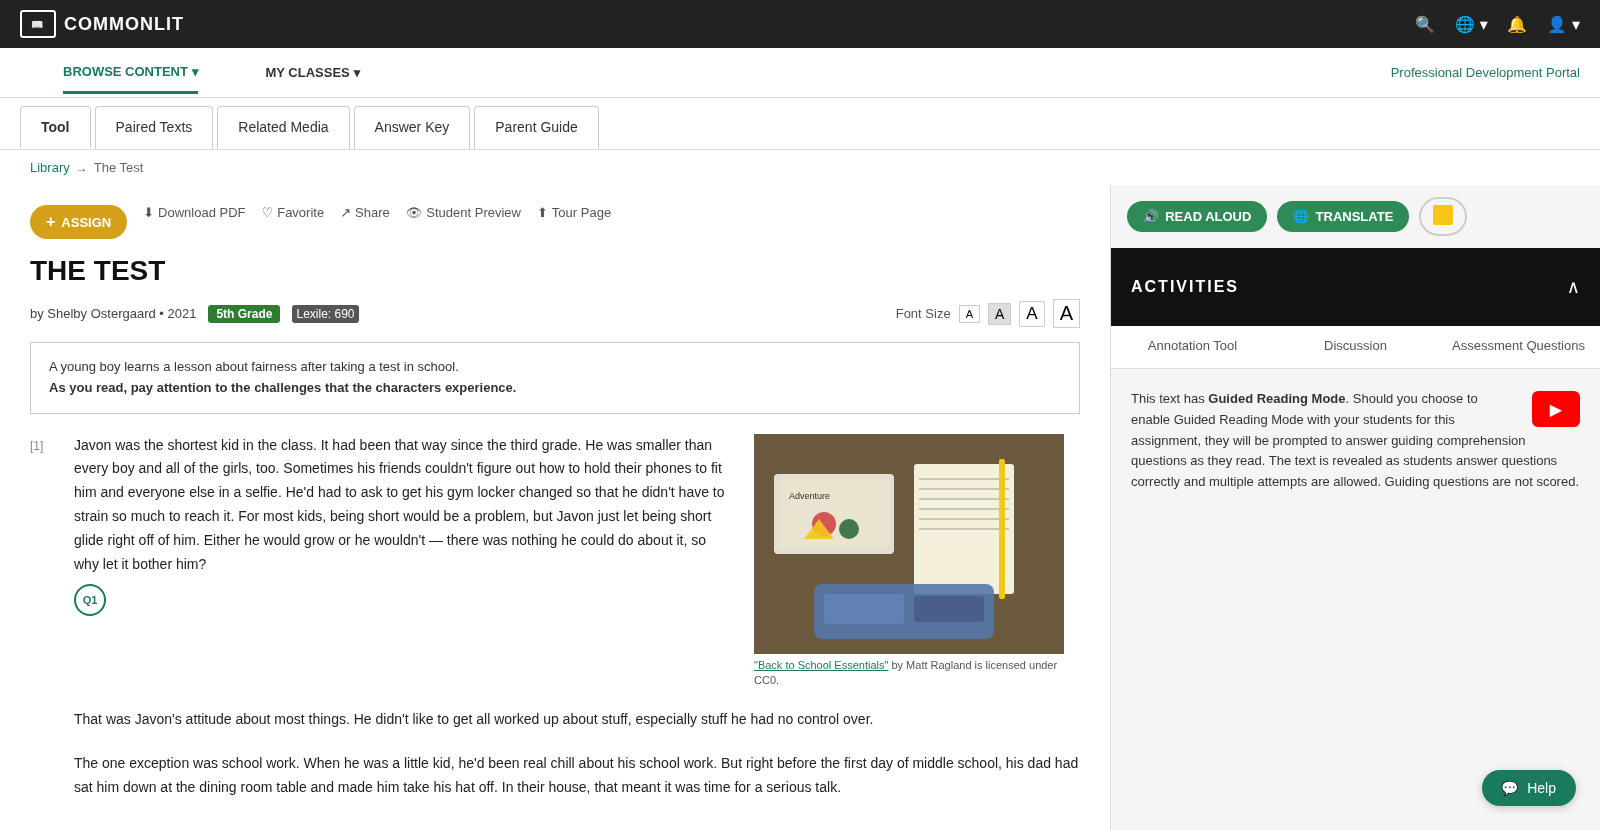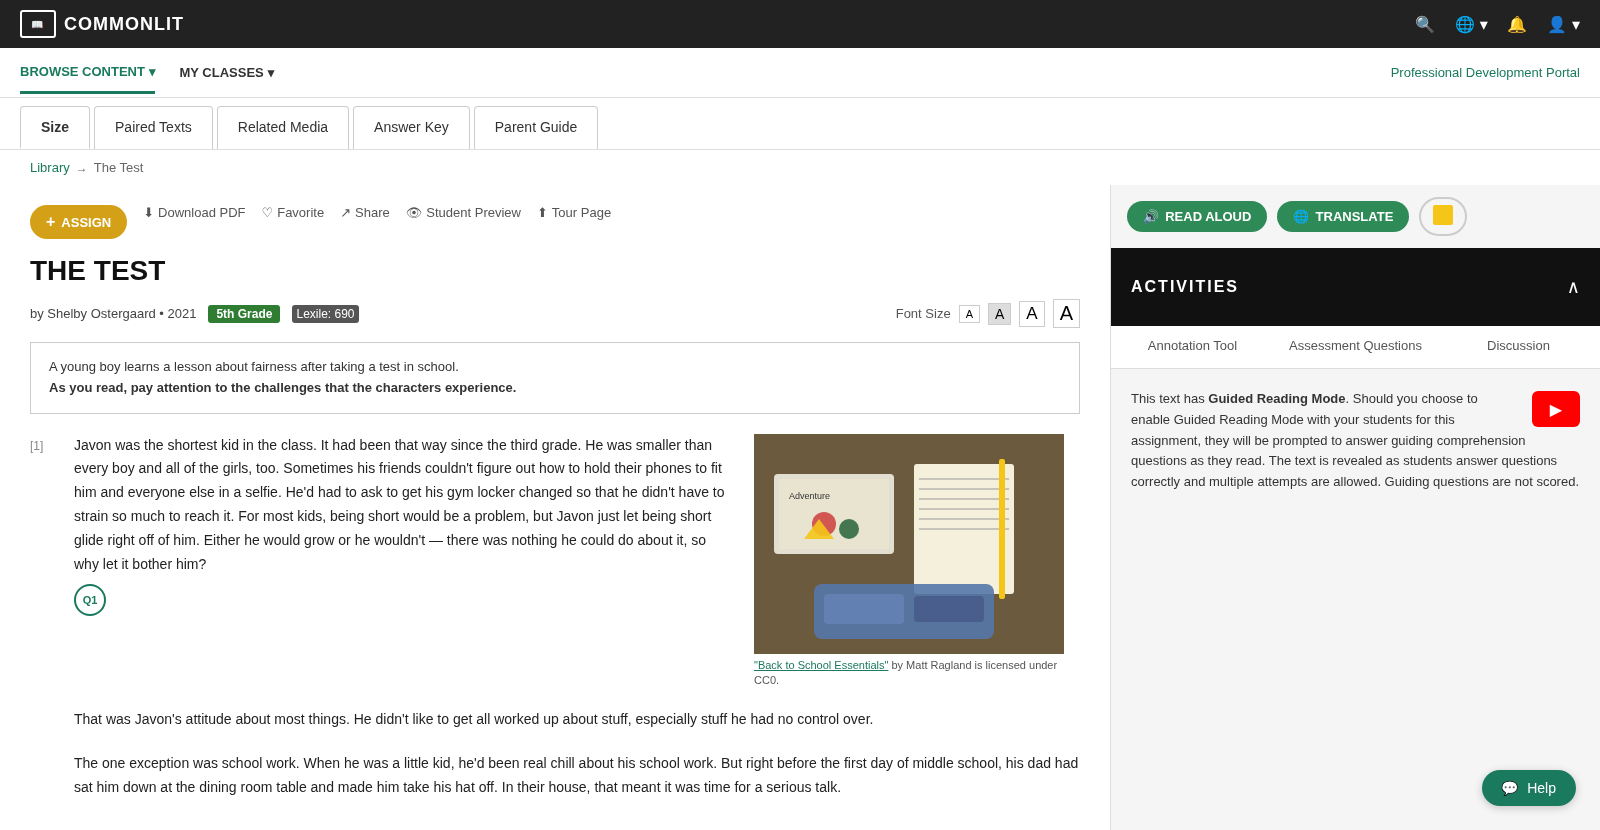--- a/index.html
+++ b/index.html
@@ -60,20 +60,21 @@
     }
     .nav-link {
       font-size: 13px;
       font-weight: bold;
       color: #333;
       text-transform: uppercase;
       cursor: pointer;
       display: flex;
       align-items: center;
       gap: 4px;
+      margin-left: 43px;
     }
     .nav-link.active {
       color: #1a7a5e;
       border-bottom: 3px solid #1a7a5e;
       padding-bottom: 12px;
       margin-bottom: -13px;
     }
     .professional-portal {
       color: #1a7a5e;
       font-size: 13px;
@@ -457,21 +458,21 @@
     </div>
     <div class="nav-link">
       <span>MY CLASSES</span>
       <span>▾</span>
     </div>
   </div>
   <div class="professional-portal">Professional Development Portal</div>
 </div>
 
 <div class="tabs-row">
-  <div class="tab-item active">Size</div>
+  <div class="tab-item active">Tool</div>
   <div class="tab-item">Paired Texts</div>
   <div class="tab-item">Related Media</div>
   <div class="tab-item">Answer Key</div>
   <div class="tab-item">Parent Guide</div>
 </div>
 
 <div class="breadcrumb">
   <a href="#">Library</a>
   <span class="breadcrumb-arrow">→</span>
   <span>The Test</span>
@@ -584,22 +585,22 @@
       </button>
     </div>
 
     <div class="panel-top-bar">
       <span class="panel-title">ACTIVITIES</span>
       <span class="panel-collapse-btn">∧</span>
     </div>
 
     <div class="activity-tabs">
       <div class="activity-tab">Annotation Tool</div>
+      <div class="activity-tab">Discussion</div>
       <div class="activity-tab">Assessment Questions</div>
-      <div class="activity-tab">Discussion</div>
     </div>
 
     <div class="panel-content">
       <button class="youtube-btn youtube-thumb">▶</button>
       <p>
         <span>This text has </span><strong>Guided Reading Mode</strong><span>. Should you choose to enable Guided Reading Mode with your students for this assignment, they will be prompted to answer guiding comprehension questions as they read. The text is revealed as students answer questions correctly and multiple attempts are allowed. Guiding questions are not scored.</span>
       </p>
       <br>
     </div>
 

